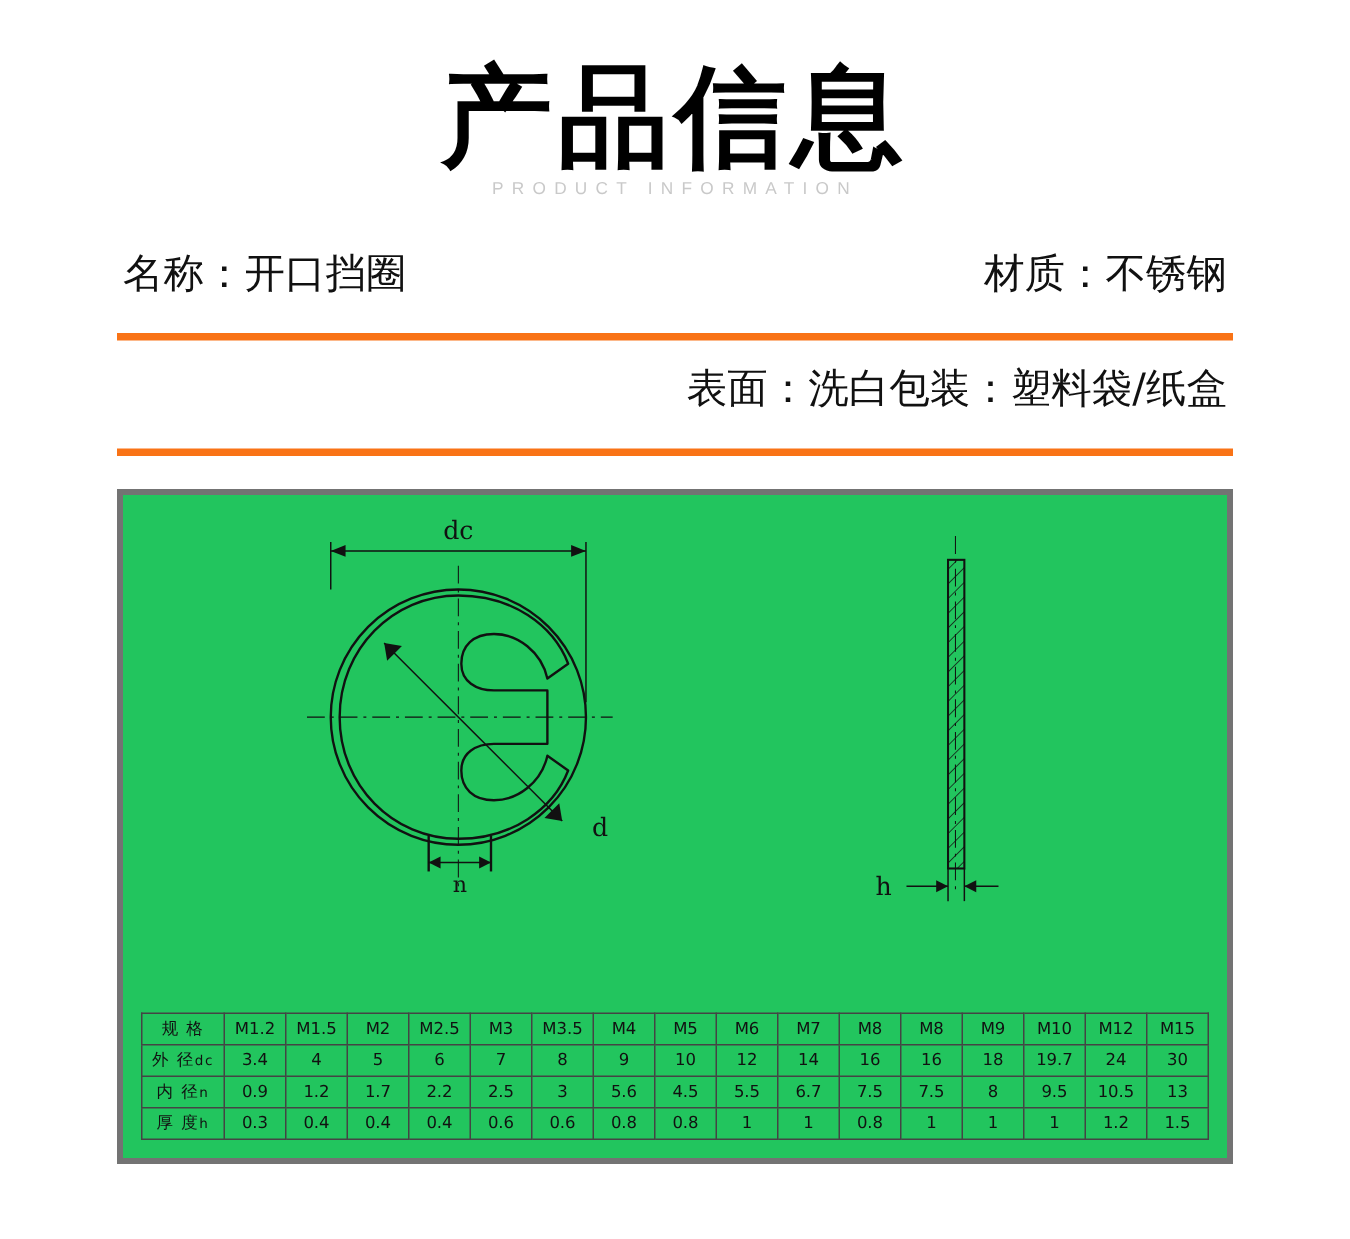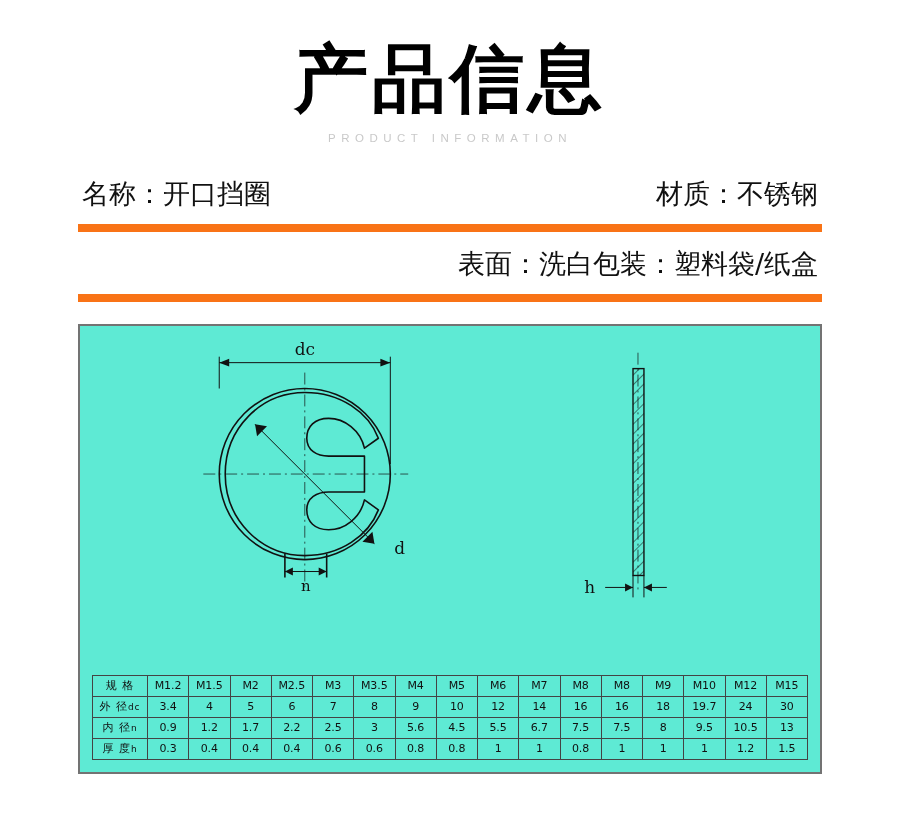--- a/index.html
+++ b/index.html
@@ -28,37 +28,37 @@
   }
   .main-title {
     font-size: 74px;
     font-weight: bold;
     letter-spacing: 4px;
     line-height: 1.05;
     color: #000000;
     font-family: "DejaVu Sans", "Liberation Sans", sans-serif;
   }
   .sub-title {
-    margin-top: 14px;
+    margin-top: 2px;
     font-size: 11.5px;
     letter-spacing: 5.5px;
     color: #c9c9c9;
     font-family: "Liberation Sans", sans-serif;
   }
 
   
   .specs {
     margin: 26px 78px 0 78px;
   }
   .spec-row {
     display: flex;
     justify-content: space-between;
     align-items: center;
-    padding: 6px 0 12px 0;
-    border-bottom: 8px solid #f97316;
+    padding: 6px 0 22px 0;
+    border-bottom: 5px solid #f97316;
   }
   .spec-row.second {
     padding-top: 14px;
     justify-content: flex-end;
   }
   .spec-cell {
     font-size: 27px;
     color: #111111;
     font-family: "DejaVu Sans", "Liberation Sans", sans-serif;
     white-space: nowrap;
@@ -68,22 +68,22 @@
   }
   .spec-cell.right {
     padding-right: 4px;
   }
 
   
   .drawing-panel {
     position: relative;
     margin: 22px 78px 0 78px;
     height: 450px;
-    border: 2px solid #737373;
-    background: #5eead4;
+    border: 4px solid #737373;
+    background: #22c55e;
     box-sizing: border-box;
   }
 
   .drawing-area {
     position: relative;
     height: 312px;
   }
 
   svg.diagram {
     position: absolute;

